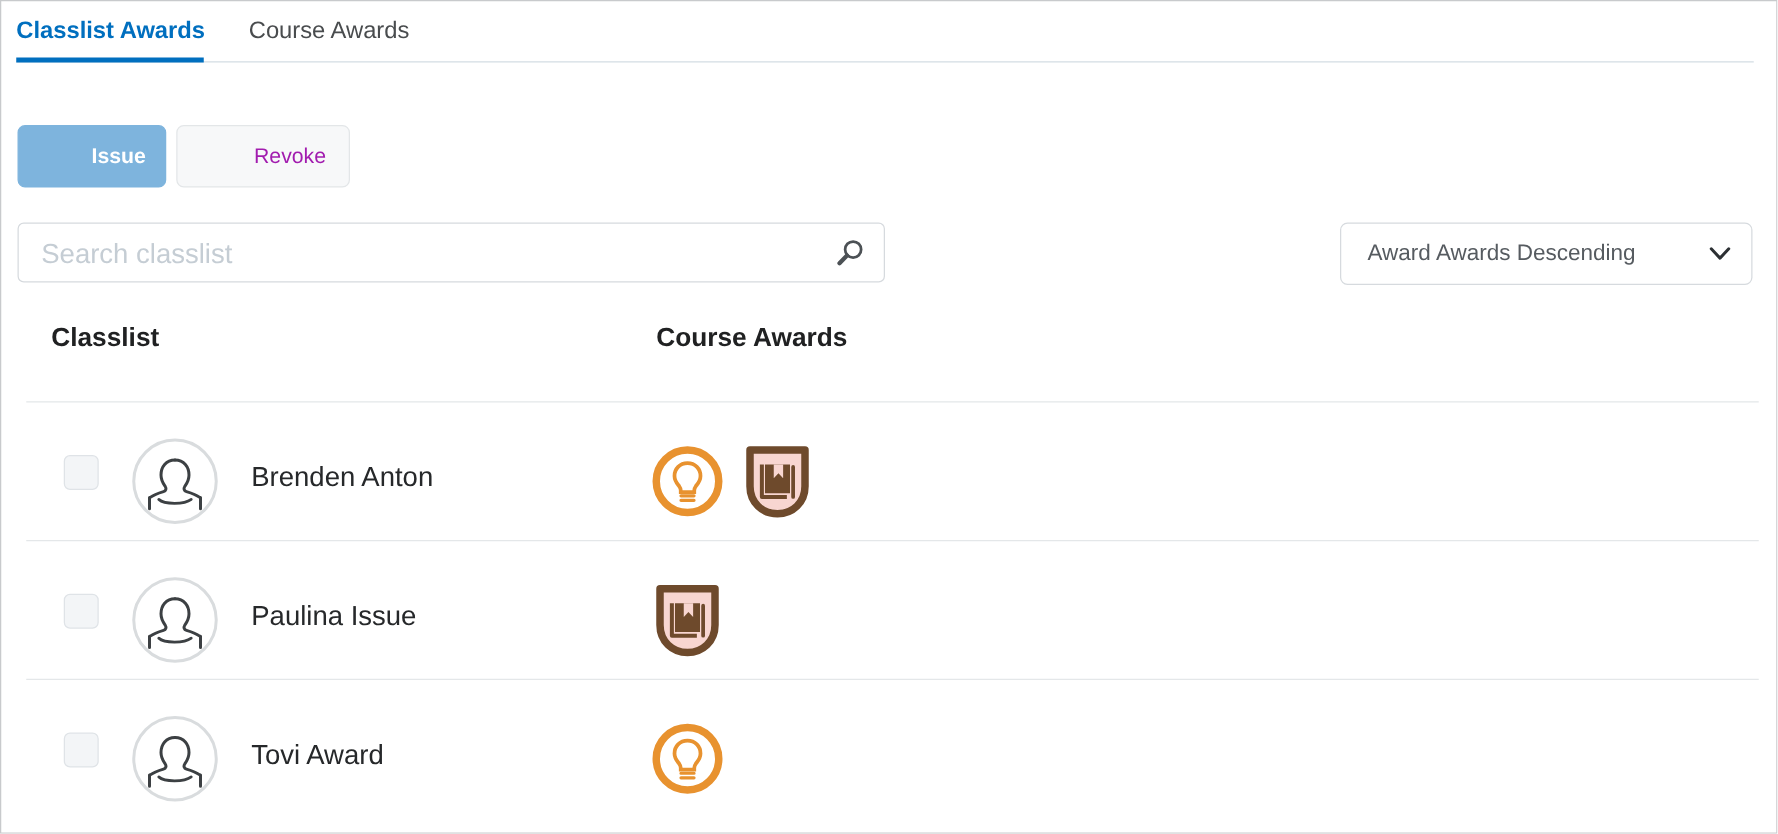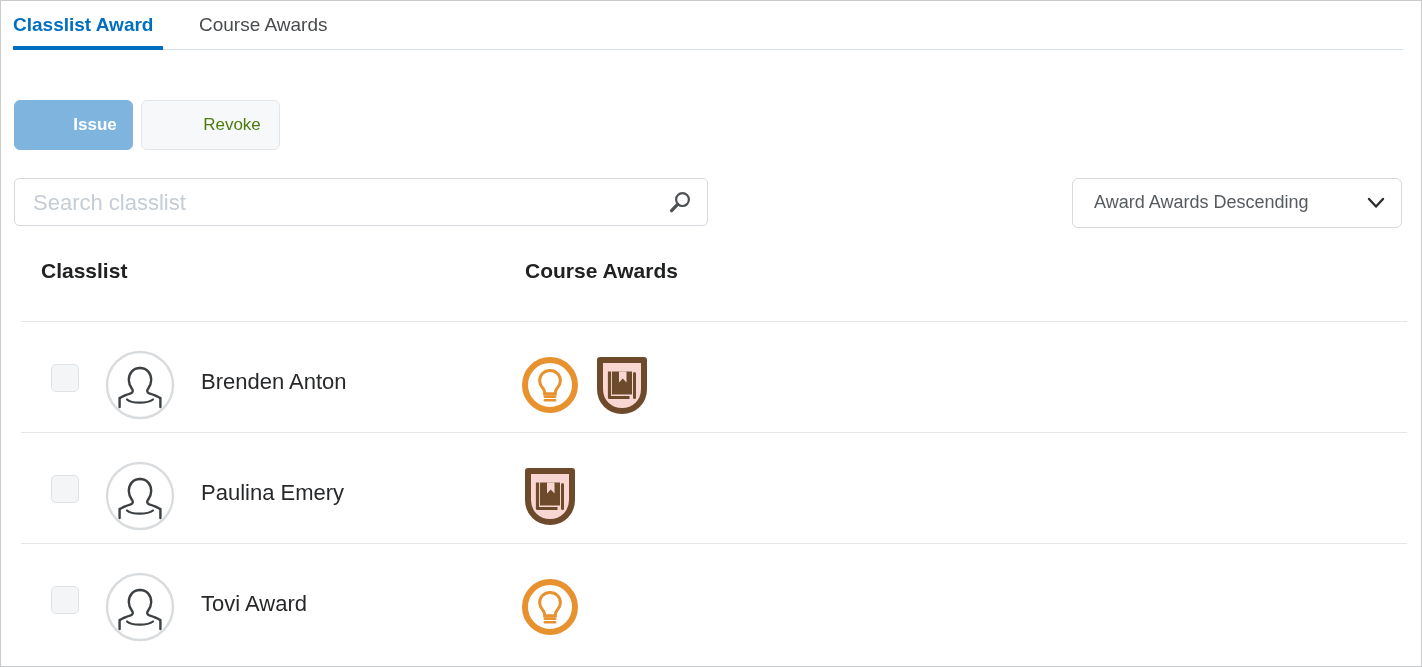--- a/index.html
+++ b/index.html
@@ -85,21 +85,21 @@
     width: 119px;
     background: #7eb4dd;
     border: 1px solid #7eb4dd;
     color: #ffffff;
     font-weight: bold;
   }
   .toggle-btn.secondary {
     width: 139px;
     background: #f7f8f9;
     border: 1px solid #e3e6e8;
-    color: #4d7c0f;
+    color: #a21caf;
   }
 
   
   .search-box {
     position: absolute;
     left: 13px;
     top: 177px;
     width: 694px;
     height: 48px;
     box-sizing: border-box;
@@ -239,21 +239,21 @@
     cursor: pointer;
   }
 </style>
 </head>
 <body>
 
 <div id="page">
 
   <div class="tabbar">
     <div class="tabbar-line"></div>
-    <div class="tab tab-0 active">Classlist Award</div>
+    <div class="tab tab-0 active">Classlist Awards</div>
     <div class="tab tab-1">Course Awards</div>
     <div class="tab-underline"></div>
   </div>
 
   <div class="toggle-group">
     <div class="toggle-btn primary">Issue</div>
     <div class="toggle-btn secondary">Revoke</div>
   </div>
 
   <div class="search-box">
@@ -324,21 +324,21 @@
       <svg width="70" height="70" viewBox="0 0 70 70">
         <circle cx="35" cy="35" r="33" fill="#ffffff" stroke="#d9dcde" stroke-width="2.4"></circle>
         <path d="M35 18 c7.2 0 11.2 5.6 11.2 12 c0 4.6 -2.2 7.4 -3.4 9.2
                  c-1.1 1.7 -0.6 3.5 1.4 4.1 c4.6 1.4 8.4 3 10.6 4.6" fill="none" stroke="#3c4043" stroke-width="2.4" stroke-linecap="round"></path>
         <path d="M35 18 c-7.2 0 -11.2 5.6 -11.2 12 c0 4.6 2.2 7.4 3.4 9.2
                  c1.1 1.7 0.6 3.5 -1.4 4.1 c-4.6 1.4 -8.4 3 -10.6 4.6" fill="none" stroke="#3c4043" stroke-width="2.4" stroke-linecap="round"></path>
         <path d="M14.6 48 l0 9 M55.4 48 l0 9" stroke="#3c4043" stroke-width="2.4" stroke-linecap="round"></path>
         <path d="M22 49.5 c4.5 4.2 20.5 4.2 26 0" fill="none" stroke="#3c4043" stroke-width="2.2" stroke-linecap="round"></path>
       </svg>
     </span>
-    <span class="row-name">Paulina Emery</span>
+    <span class="row-name">Paulina Issue</span>
     <div class="badges">
       <span class="badge">
         <svg width="62" height="68" viewBox="0 0 62 68">
           <path d="M9 9 l44 0 l0 29 c0 13 -9.8 22 -22 22 c-12.2 0 -22 -9 -22 -22 z" fill="#F8D6D1" stroke="#6E4A2C" stroke-width="6" stroke-linejoin="round"></path>
           <path d="M18.5 20.5 l0 26 l20 0" fill="none" stroke="#6E4A2C" stroke-width="3.2" stroke-linejoin="round"></path>
           <path d="M21 20.5 l20 0 l0 23 l-20 0 z" fill="#6E4A2C"></path>
           <path d="M28 20.5 l7.5 0 l0 11 l-3.75 -4 l-3.75 4 z" fill="#F8D6D1"></path>
           <path d="M43.5 22.5 l0 24" fill="none" stroke="#6E4A2C" stroke-width="3" stroke-linecap="round"></path>
         </svg>
       </span>

